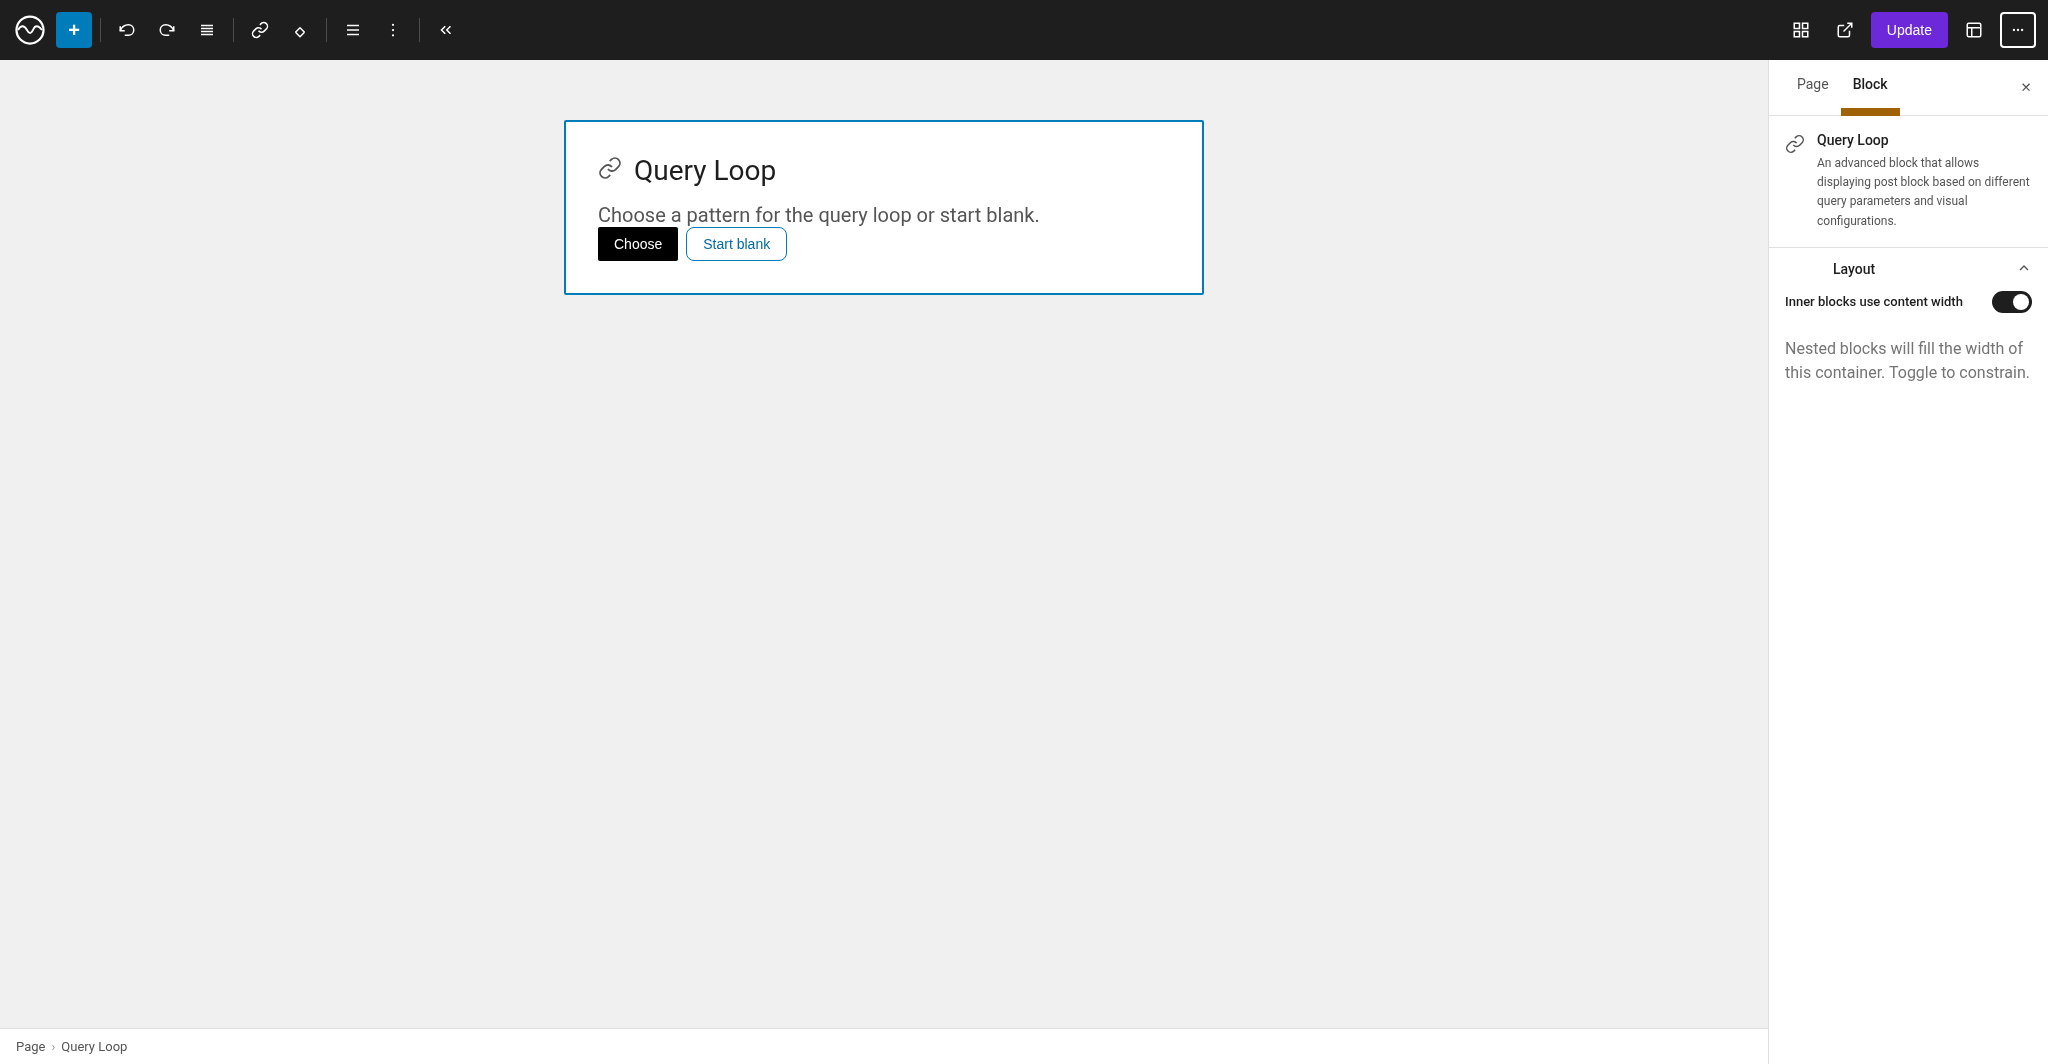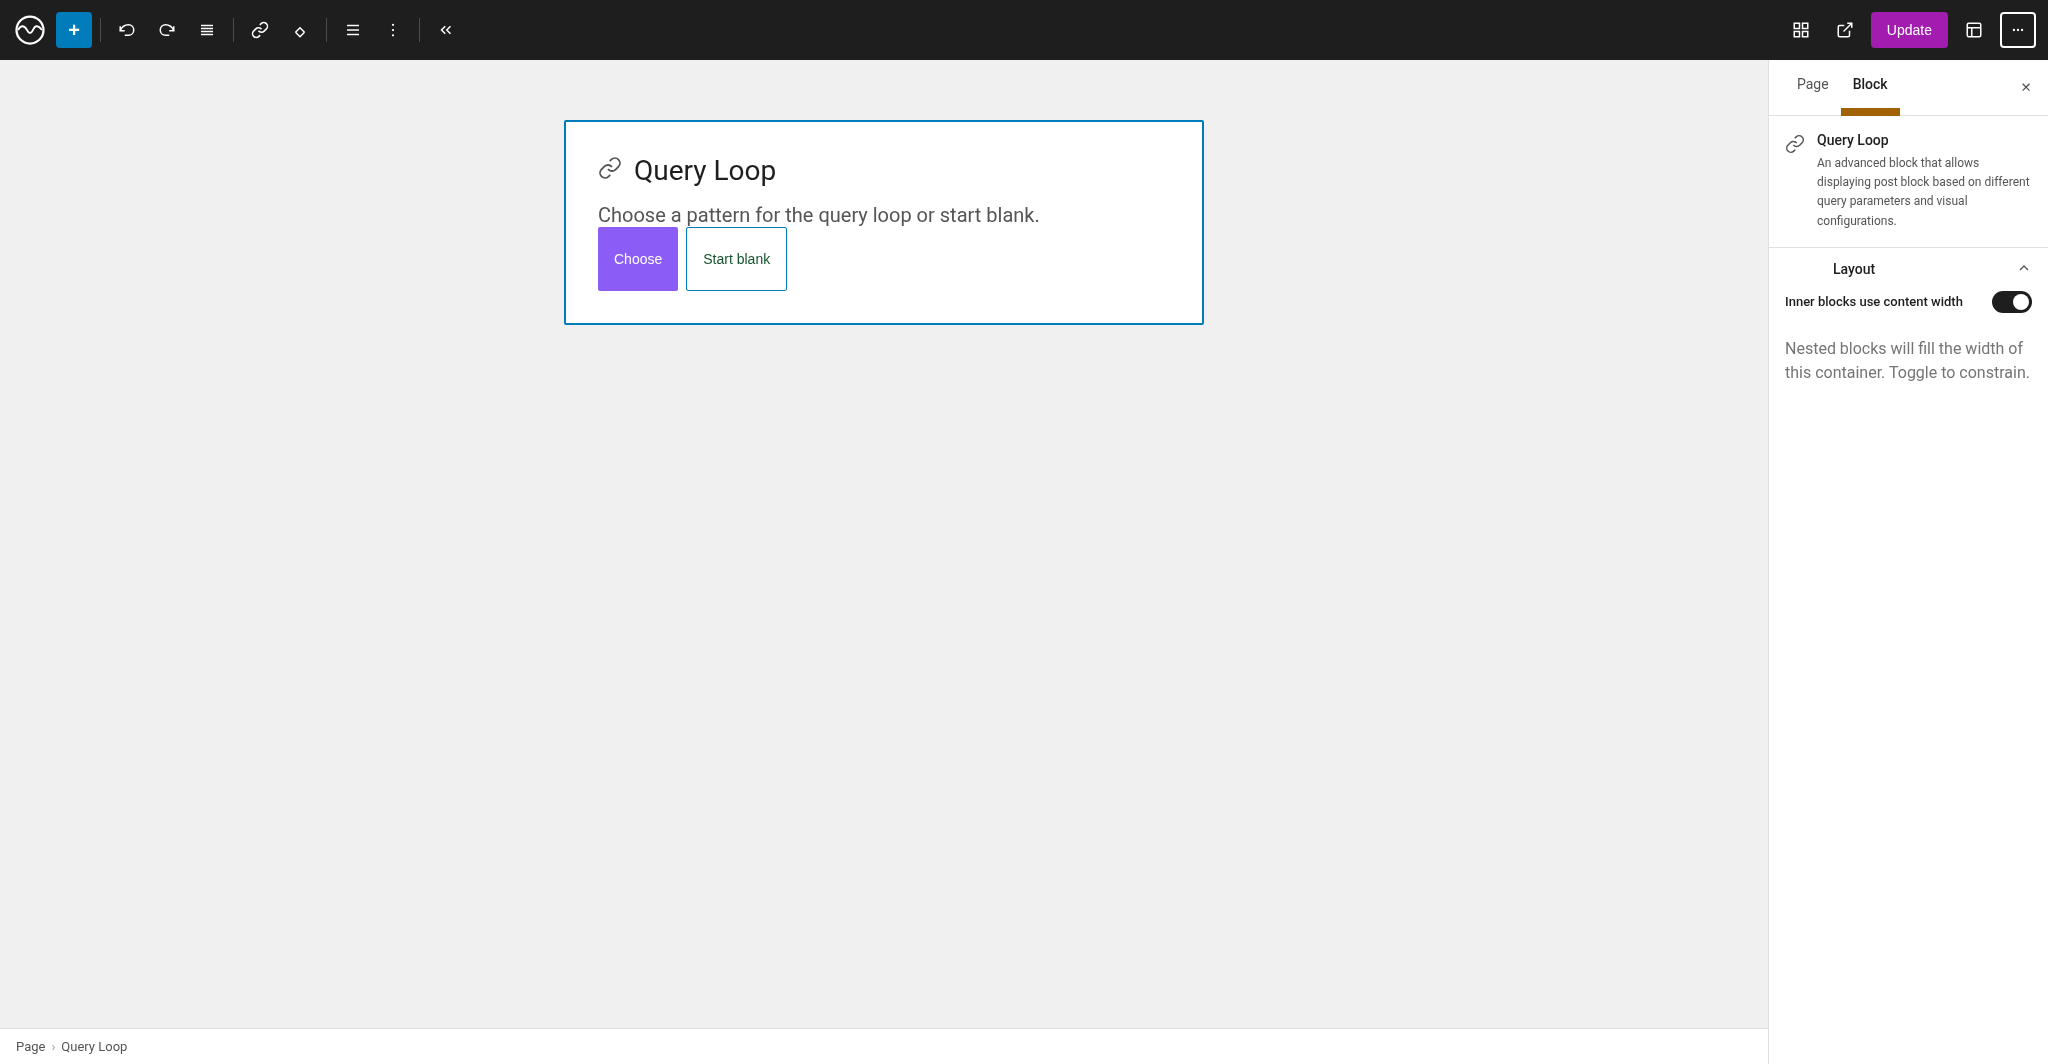--- a/index.html
+++ b/index.html
@@ -44,21 +44,21 @@
     .toolbar-divider {
       width: 1px; height: 24px;
       background: rgba(255,255,255,0.2);
       margin: 0 4px;
     }
     .toolbar-spacer { flex: 1; }
     .toolbar-right {
       display: flex; align-items: center; gap: 8px;
     }
     .update-btn {
-      background: #a21caf;
+      background: #6d28d9;
       color: #fff;
       border: none;
       border-radius: 4px;
       padding: 8px 16px;
       font-size: 14px;
       font-weight: 500;
       cursor: pointer;
       height: 36px;
     }
     .icon-btn {
@@ -124,34 +124,34 @@
     }
     .block-description {
       color: #555;
       font-size: 20px;
     }
     .block-actions {
       display: flex;
       gap: 8px;
     }
     .btn-choose {
-      background: #8b5cf6;
+      background: #000000;
       color: #fff;
       border: none;
       border-radius: 2px;
       padding: 0 16px;
       font-size: 14px;
       cursor: pointer;
     }
     .btn-start-blank {
       background: transparent;
-      color: #14532d;
+      color: #0369a1;
       border: 1px solid #007cba;
-      border-radius: 2px;
-      padding: 23px 16px;
+      border-radius: 8px;
+      padding: 8px 16px;
       font-size: 14px;
       cursor: pointer;
     }
 
     
     .breadcrumb-bar {
       height: 36px;
       background: #fff;
       border-top: 1px solid #e0e0e0;
       display: flex;

